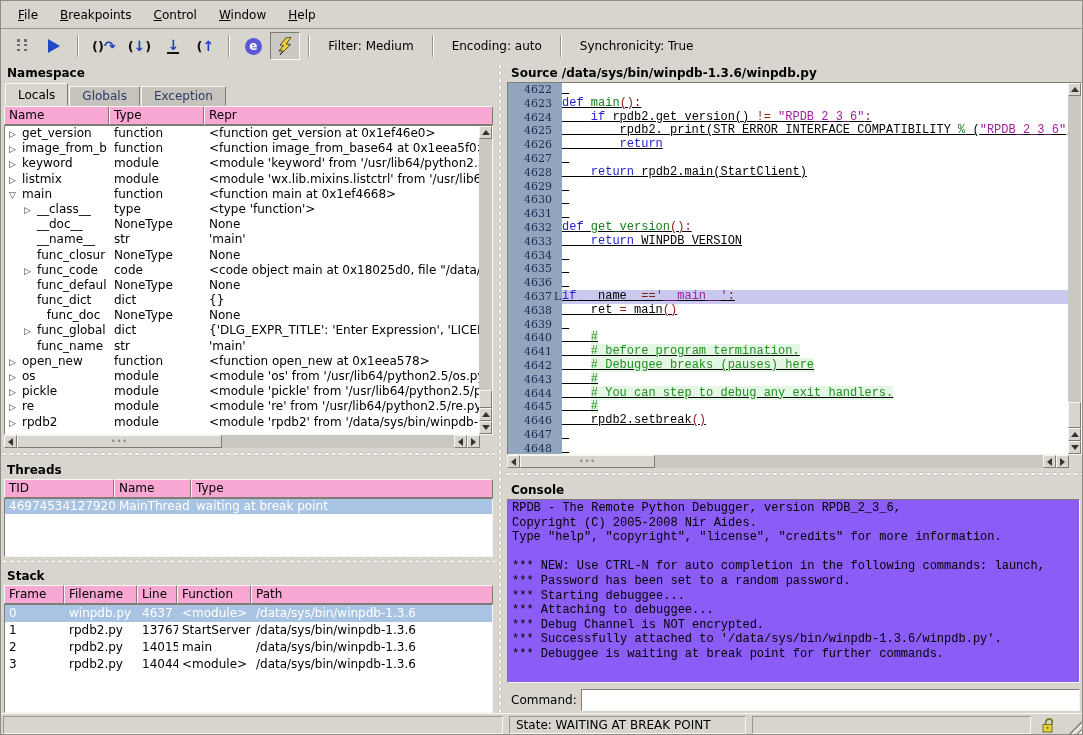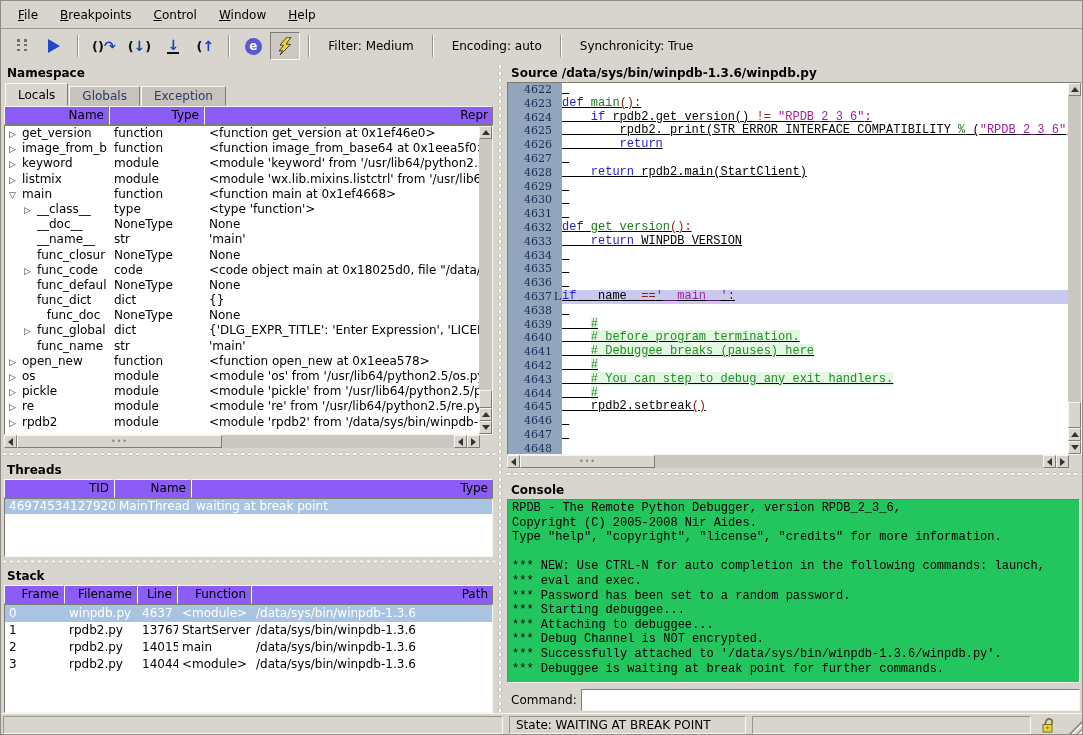--- a/index.html
+++ b/index.html
@@ -46,21 +46,21 @@
   .panel-title { font-weight:bold; padding:3px 0 2px 6px; }
 
   
   .tabs { display:flex; align-items:flex-end; padding-left:4px; height:24px; }
   .tab { border:1px solid; border-color:#f8f6f1 #7f7c76 transparent #f8f6f1;
          background:#c6c3bc; color:#2e3a68; padding:2px 12px 2px; height:20px; margin-right:1px; }
   .tab.active { background:#d8d5ce; color:#000; height:23px; padding-top:4px; }
 
   
   .tbl { margin:0 2px 0 3px; display:flex; flex-direction:column; background:#fff; }
-  .hdr-row { display:flex; height:19px; background:#8b5cf6; flex:none;text-align:right; }
+  .hdr-row { display:flex; height:19px; background:#f9a8d4; flex:none; }
   .hdr-cell { border:1px solid; border-color:#f8f6f1 #7f7c76 #7f7c76 #f8f6f1;
               padding:1px 4px; overflow:hidden; white-space:nowrap; }
   .list-zone { display:flex; flex:1; overflow:hidden; border:1px solid;
                border-color:#7f7c76 #f8f6f1 #f8f6f1 #7f7c76; background:#fff; }
   .rows { flex:1; overflow:hidden; }
   .drow { display:flex; height:15.2px; line-height:15px; white-space:nowrap; }
   .drow.sel { background:#a9c4e2; color:#fff; }
   .cell { overflow:hidden; white-space:nowrap; padding-left:4px; flex:none; }
   .cell.grow { flex:1; }
   .expander { display:inline-block; width:13px; font-size:9px; color:#333; }
@@ -93,21 +93,21 @@
   .src-line { height:13.8px; line-height:13.8px; white-space:pre;
               font-family:"Liberation Mono", monospace; font-size:12px; }
   .src-line.cur { background:#c9c9ef; }
   .kw  { color:#2222cc; }
   .fn  { color:#1a7a1a; }
   .str { color:#a021a0; }
   .com { color:#1f8f1f; background:#e4f7e4; }
   .op  { color:#8b1a10; }
 
   
-  .console-out { height:184px; margin:0 4px 0 2px; background:#22c55e; overflow:hidden;
+  .console-out { height:184px; margin:0 4px 0 2px; background:#8b5cf6; overflow:hidden;
                  border:1px solid; border-color:#7f7c76 #f8f6f1 #f8f6f1 #7f7c76; padding:1px 4px; }
   .con-line { font-family:"Liberation Mono", monospace; font-size:12px; height:14.6px;
               line-height:14.6px; white-space:pre; }
   .cmd-row { display:flex; align-items:center; margin:5px 4px 0 2px; height:24px; }
   .cmd-row label { padding:0 4px 0 4px; }
   .cmd-input { flex:1; height:22px; background:#fff; border:1px solid;
                border-color:#7f7c76 #f8f6f1 #f8f6f1 #7f7c76; font-family:"DejaVu Sans",sans-serif; }
 
   
   .statusbar { position:absolute; left:0; top:712px; width:1083px; height:23px;
@@ -431,20 +431,21 @@
           <div class="src-line"><span class="pl">    </span><span class="kw">return</span><span class="pl"> rpdb2.main(StartClient)</span></div>
           <div class="src-line">&nbsp;</div>
           <div class="src-line">&nbsp;</div>
           <div class="src-line">&nbsp;</div>
           <div class="src-line"><span class="kw">def </span><span class="fn">get_version</span><span class="op">():</span></div>
           <div class="src-line"><span class="pl">    </span><span class="kw">return</span><span class="pl"> WINPDB_VERSION</span></div>
           <div class="src-line">&nbsp;</div>
           <div class="src-line">&nbsp;</div>
           <div class="src-line">&nbsp;</div>
           <div class="src-line cur"><span class="kw">if</span><span class="pl"> __name__</span><span class="op">==</span><span class="str">'__main__'</span><span class="op">:</span></div>
+          <div class="src-line"><span class="pl">    ret </span><span class="op">=</span><span class="pl"> main</span><span class="op">()</span></div>
           <div class="src-line">&nbsp;</div>
           <div class="src-line"><span class="pl">    </span><span class="com">#</span></div>
           <div class="src-line"><span class="pl">    </span><span class="com"># before program termination.</span></div>
           <div class="src-line"><span class="pl">    </span><span class="com"># Debuggee breaks (pauses) here</span></div>
           <div class="src-line"><span class="pl">    </span><span class="com">#</span></div>
           <div class="src-line"><span class="pl">    </span><span class="com"># You can step to debug any exit handlers.</span></div>
           <div class="src-line"><span class="pl">    </span><span class="com">#</span></div>
           <div class="src-line"><span class="pl">    rpdb2.setbreak</span><span class="op">()</span></div>
           <div class="src-line">&nbsp;</div>
           <div class="src-line">&nbsp;</div>
@@ -480,21 +481,20 @@
 
     <div class="sash-h" style="height:12px"></div>
 
     <div class="panel-title">Console</div>
     <div class="console-out" id="con-out">
         <div class="con-line">RPDB - The Remote Python Debugger, version RPDB_2_3_6,</div>
         <div class="con-line">Copyright (C) 2005-2008 Nir Aides.</div>
         <div class="con-line">Type "help", "copyright", "license", "credits" for more information.</div>
         <div class="con-line">&nbsp;</div>
         <div class="con-line">*** NEW: Use CTRL-N for auto completion in the following commands: launch,</div>
-        <div class="con-line">*** eval and exec.</div>
         <div class="con-line">*** Password has been set to a random password.</div>
         <div class="con-line">*** Starting debuggee...</div>
         <div class="con-line">*** Attaching to debuggee...</div>
         <div class="con-line">*** Debug Channel is NOT encrypted.</div>
         <div class="con-line">*** Successfully attached to '/data/sys/bin/winpdb-1.3.6/winpdb.py'.</div>
         <div class="con-line">*** Debuggee is waiting at break point for further commands.</div>
       </div>
     <div class="cmd-row">
       <label>Command:</label>
       <input class="cmd-input" type="text" value="" style="">

